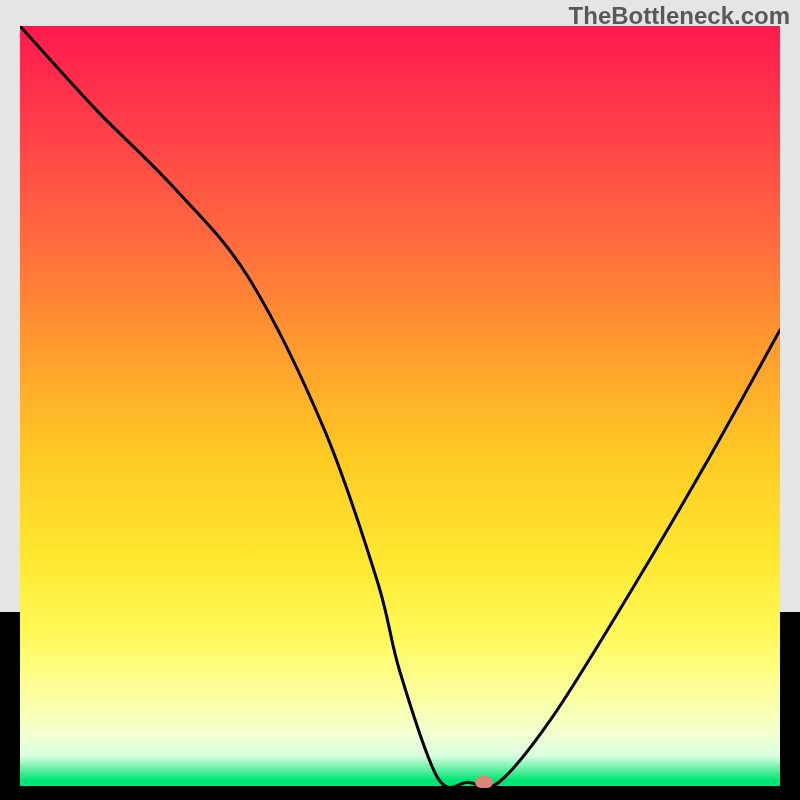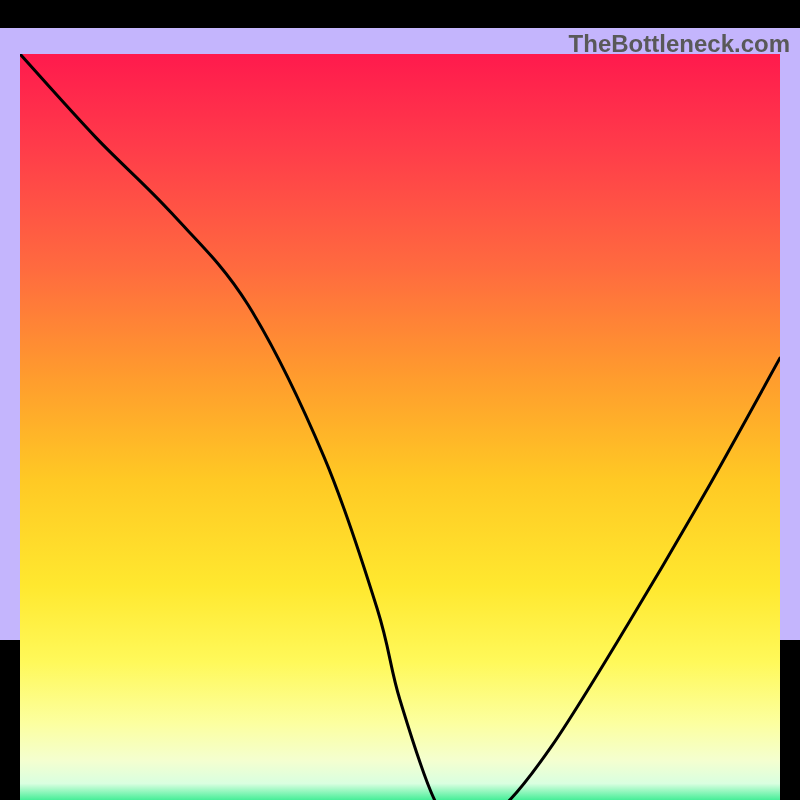--- a/index.html
+++ b/index.html
@@ -1,22 +1,21 @@
 <!DOCTYPE html>
 <html><head>
 <meta charset="utf-8">
 <style>
   * { margin: 0; padding: 0; box-sizing: border-box; }
   html, body { width: 800px; height: 800px; overflow: hidden; background: #000; }
   .frame {
     width: 800px;
     height: 612px;
-    background: #c4b5fd;
+    background: #e5e5e5;
     position: relative;
-    margin-top: 28px;
   }
   .watermark {
     position: absolute;
     top: 2px;
     right: 10px;
     color: #595959;
     font-family: Arial, Helvetica, sans-serif;
     font-size: 24px;
     font-weight: bold;
     z-index: 10;

